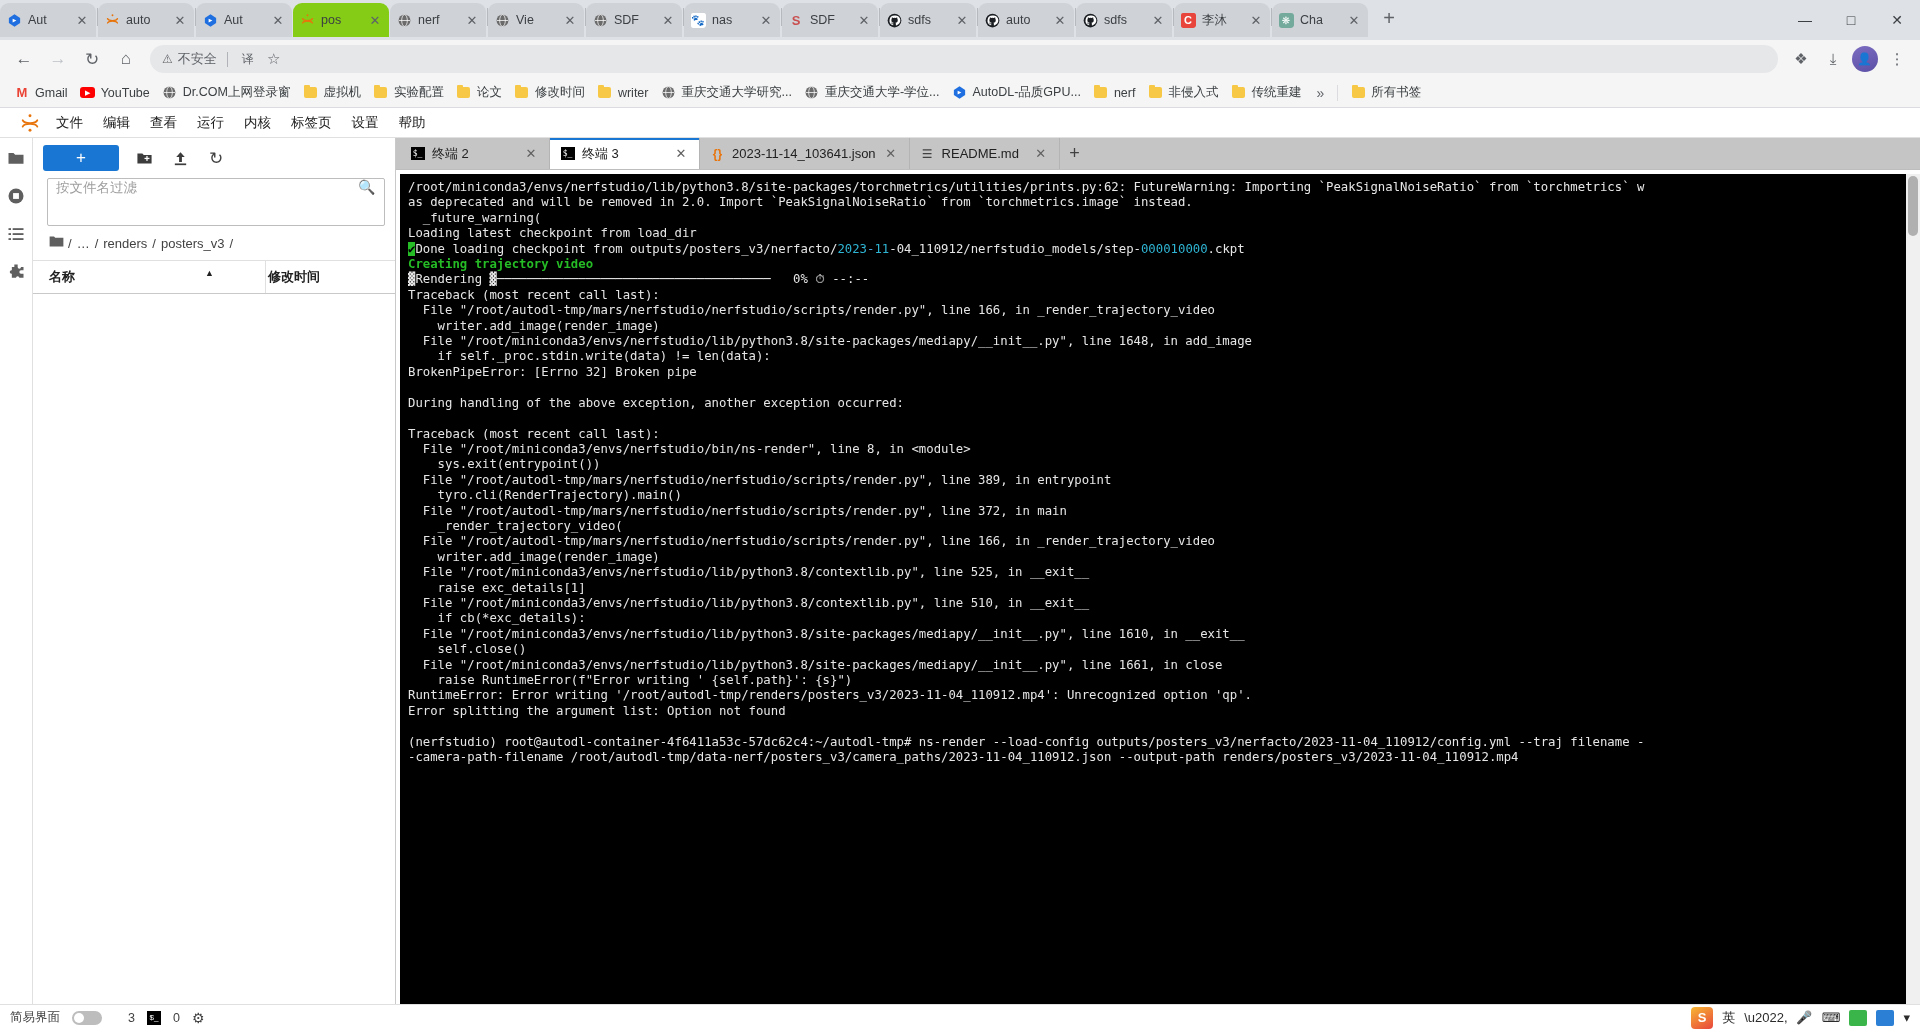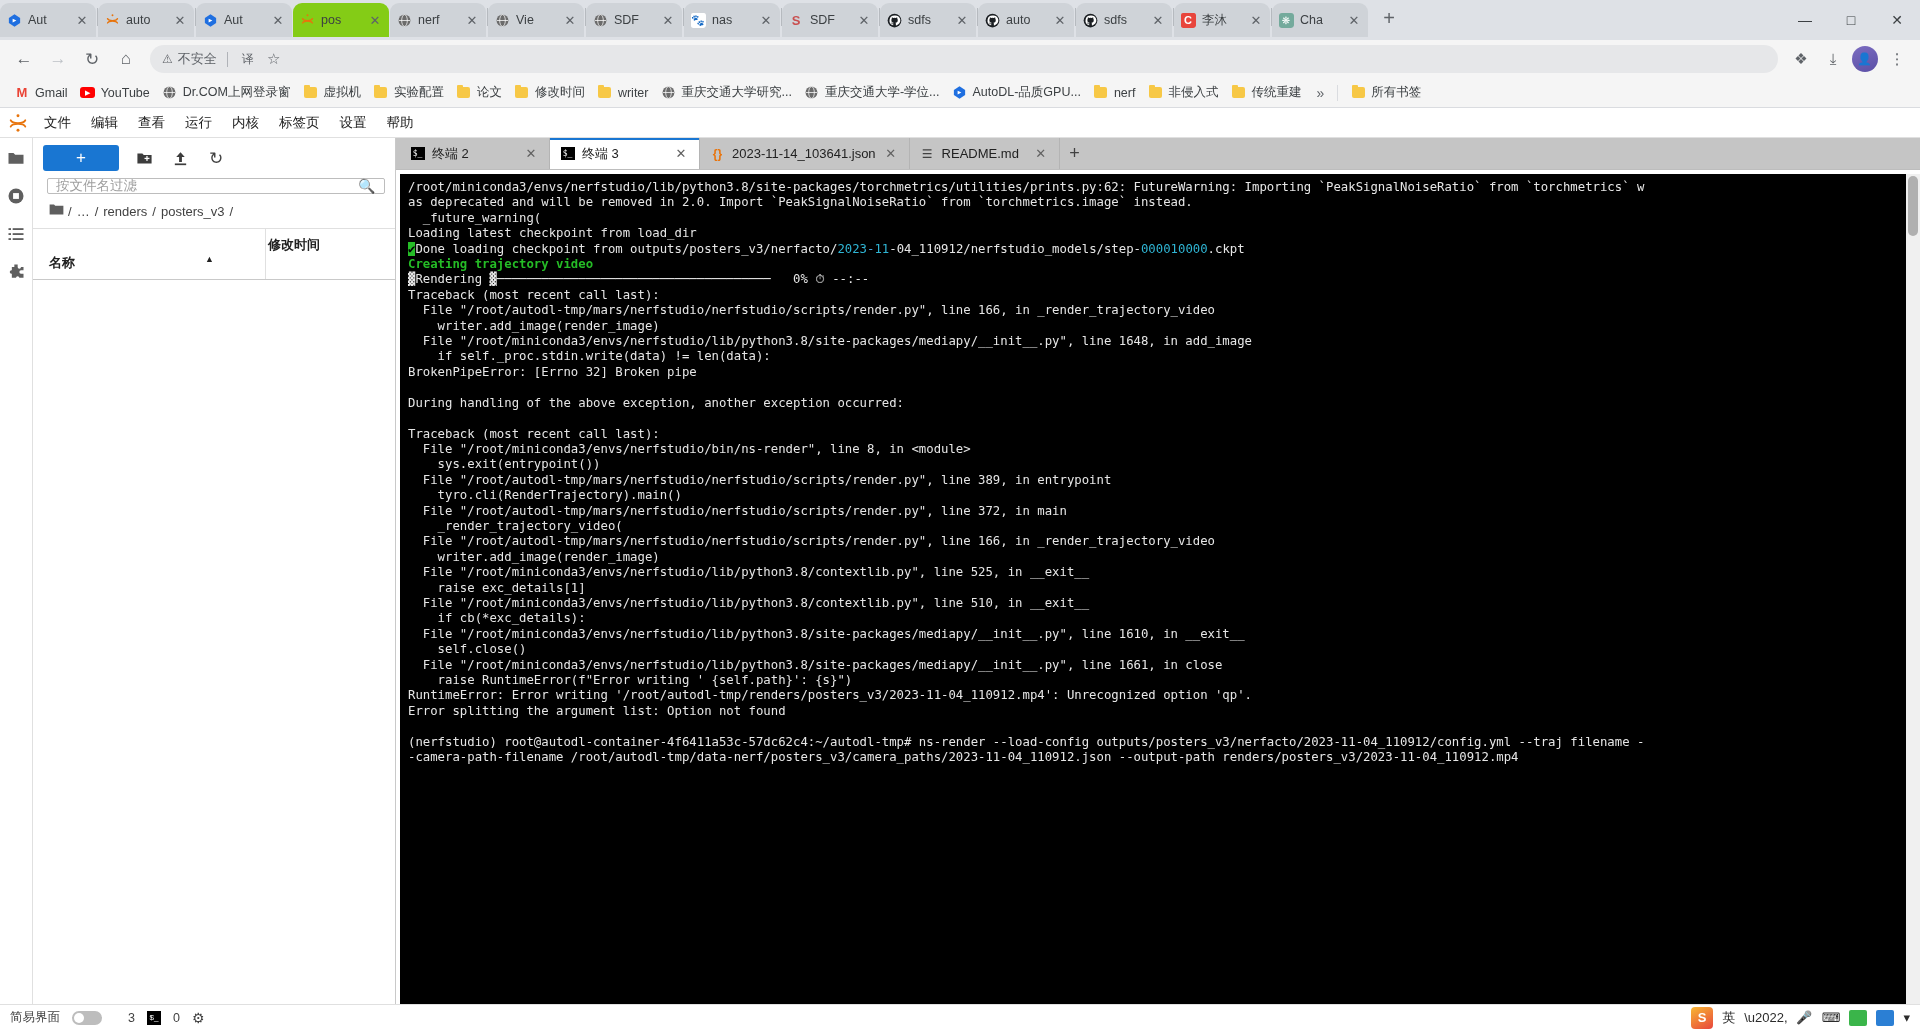--- a/index.html
+++ b/index.html
@@ -82,21 +82,21 @@
   .bm .bm-ico { width: 16px; height: 16px; flex: 0 0 16px; display: flex; align-items: center; justify-content: center; font-size: 11px; }
   .folder-ico { width: 13px; height: 11px; background: #f7c846; border-radius: 1px 2px 2px 2px; position: relative; }
   .folder-ico::before { content: ""; position: absolute; top: -2px; left: 0; width: 6px; height: 3px; background: #f7c846; border-radius: 1px 1px 0 0; }
   .bm-overflow { padding: 3px 7px; color: #5f6368; font-size: 14px; }
   .bm-sep { width: 1px; height: 16px; background: #dadce0; margin: 0 4px; }
 
   
   .jlab { flex: 1 1 auto; display: flex; flex-direction: column; background: #fff; min-height: 0; }
   .jl-menubar {
     height: 30px; flex: 0 0 30px; display: flex; align-items: center;
-    border-bottom: 1px solid #e0e0e0; padding-left: 4px; gap: 2px; background: #fff;
+    border-bottom: 1px solid #e0e0e0; padding-left: 16px; gap: 2px; background: #fff;
   }
   .jl-logo { width: 28px; height: 28px; display: flex; align-items: center; justify-content: center; }
   .jl-menu-item { padding: 4px 10px; font-size: 13.5px; color: #212121; }
 
   .jl-body { flex: 1 1 auto; display: flex; min-height: 0; }
 
   
   .jl-activitybar {
     width: 33px; flex: 0 0 33px; background: #fff; border-right: 1px solid #e0e0e0;
     display: flex; flex-direction: column; align-items: center; padding-top: 8px; gap: 14px;
@@ -108,33 +108,33 @@
     width: 363px; flex: 0 0 363px; background: #fff; border-right: 1px solid #c9c9c9;
     display: flex; flex-direction: column; min-height: 0;
   }
   .fb-toolbar { height: 40px; display: flex; align-items: center; padding: 0 10px; gap: 14px; }
   .fb-new {
     width: 76px; height: 26px; background: #1976d2; color: #fff; border-radius: 3px;
     display: flex; align-items: center; justify-content: center; font-size: 17px; font-weight: 300;
   }
   .fb-ico { width: 22px; height: 22px; display: flex; align-items: center; justify-content: center; color: #424242; font-size: 15px; }
   .fb-filter {
-    margin: 0 10px 0 14px; height: 16px; border: 1px solid #bdbdbd; border-radius: 2px;
-    display: flex; align-items: center; padding: 0 8px; color: #9e9e9e; font-size: 13.5px;
+    margin: 0 10px 0 14px; height: 48px; border: 1px solid #bdbdbd; border-radius: 2px;
+    display: flex; padding: 0 8px; color: #9e9e9e; font-size: 13.5px;
   }
   .fb-filter .ftxt { flex: 1 1 auto; }
   .fb-breadcrumb {
     display: flex; align-items: center; gap: 4px; padding: 9px 10px 9px 16px;
     font-size: 13px; color: #424242;
   }
   .fb-header {
     display: flex; border-top: 1px solid #e0e0e0; border-bottom: 1px solid #c9c9c9;
     font-size: 13px; color: #212121; font-weight: 600;
   }
-  .fb-header .col-name { flex: 1 1 auto; padding: 7px 0 7px 16px; display: flex; align-items: flex-start; gap: 12px; margin-top: 18px; }
+  .fb-header .col-name { flex: 1 1 auto; padding: 7px 0 7px 16px; display: flex; align-items: flex-start; gap: 12px; }
   .fb-header .col-mod { width: 130px; flex: 0 0 130px; padding: 7px 2px; border-left: 1px solid #e0e0e0; }
   .fb-list { flex: 1 1 auto; }
 
   
   .jl-main { flex: 1 1 auto; display: flex; flex-direction: column; min-width: 0; background: #f0f0f0; }
   .dock-tabbar {
     height: 32px; flex: 0 0 32px; background: #c5c5c5; display: flex; align-items: stretch;
     padding-left: 4px; border-bottom: 1px solid #bdbdbd;
   }
   .dock-tab {

